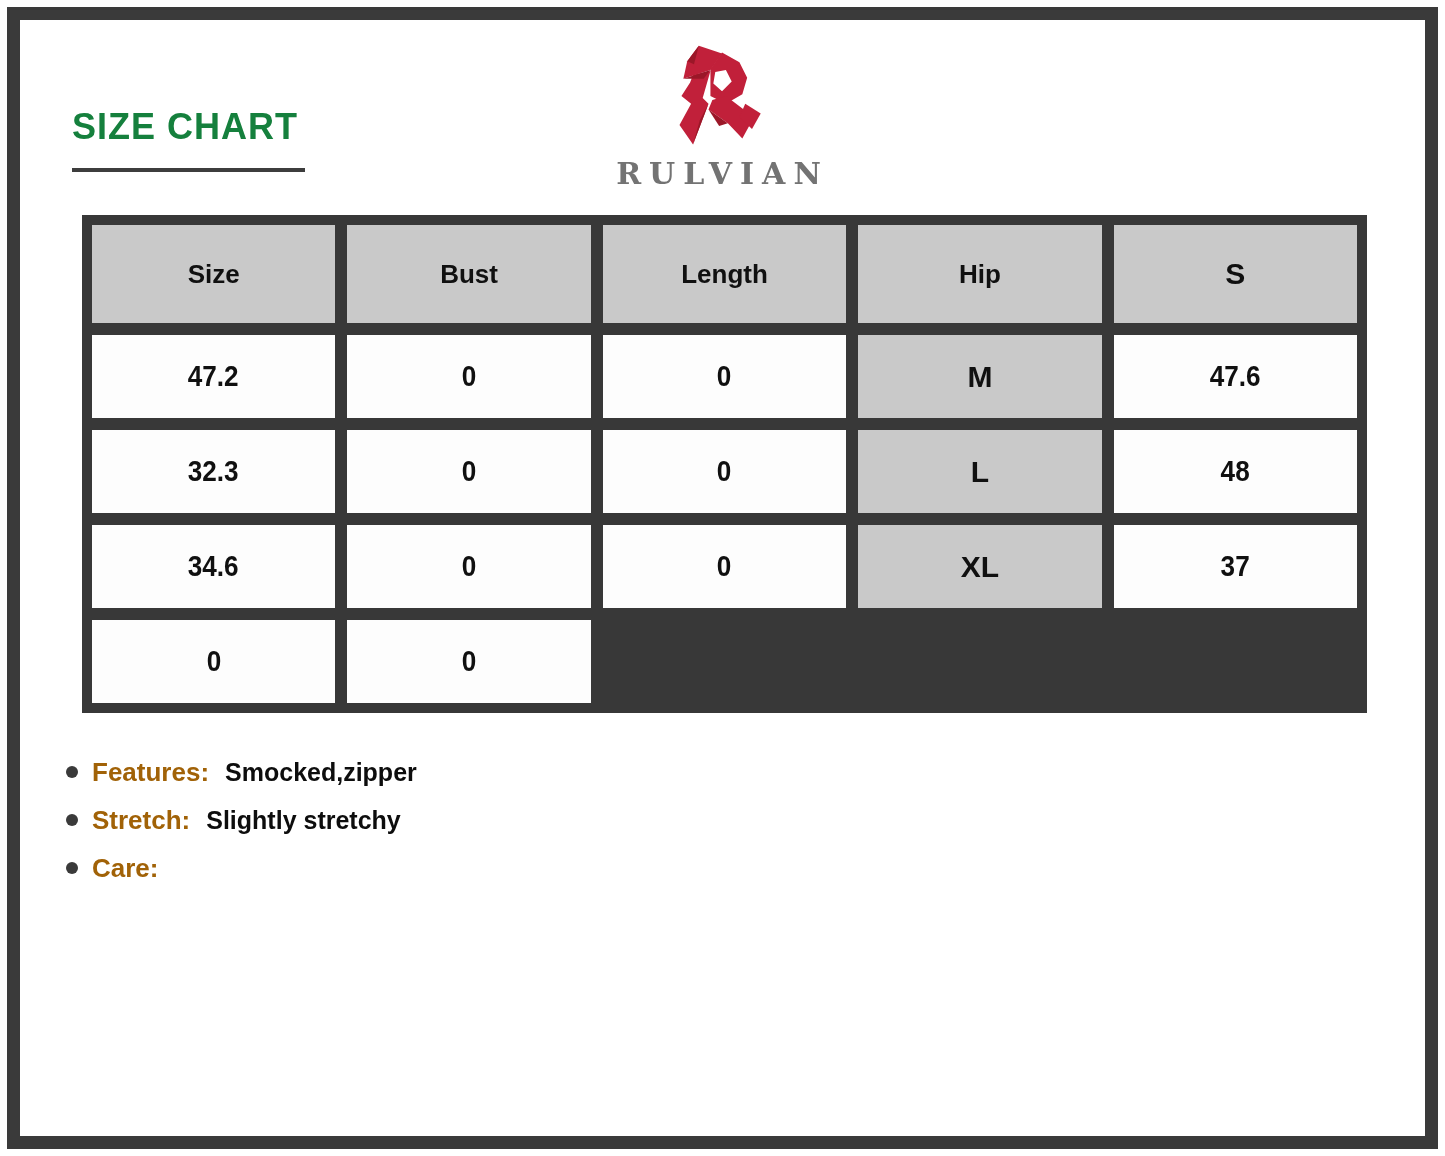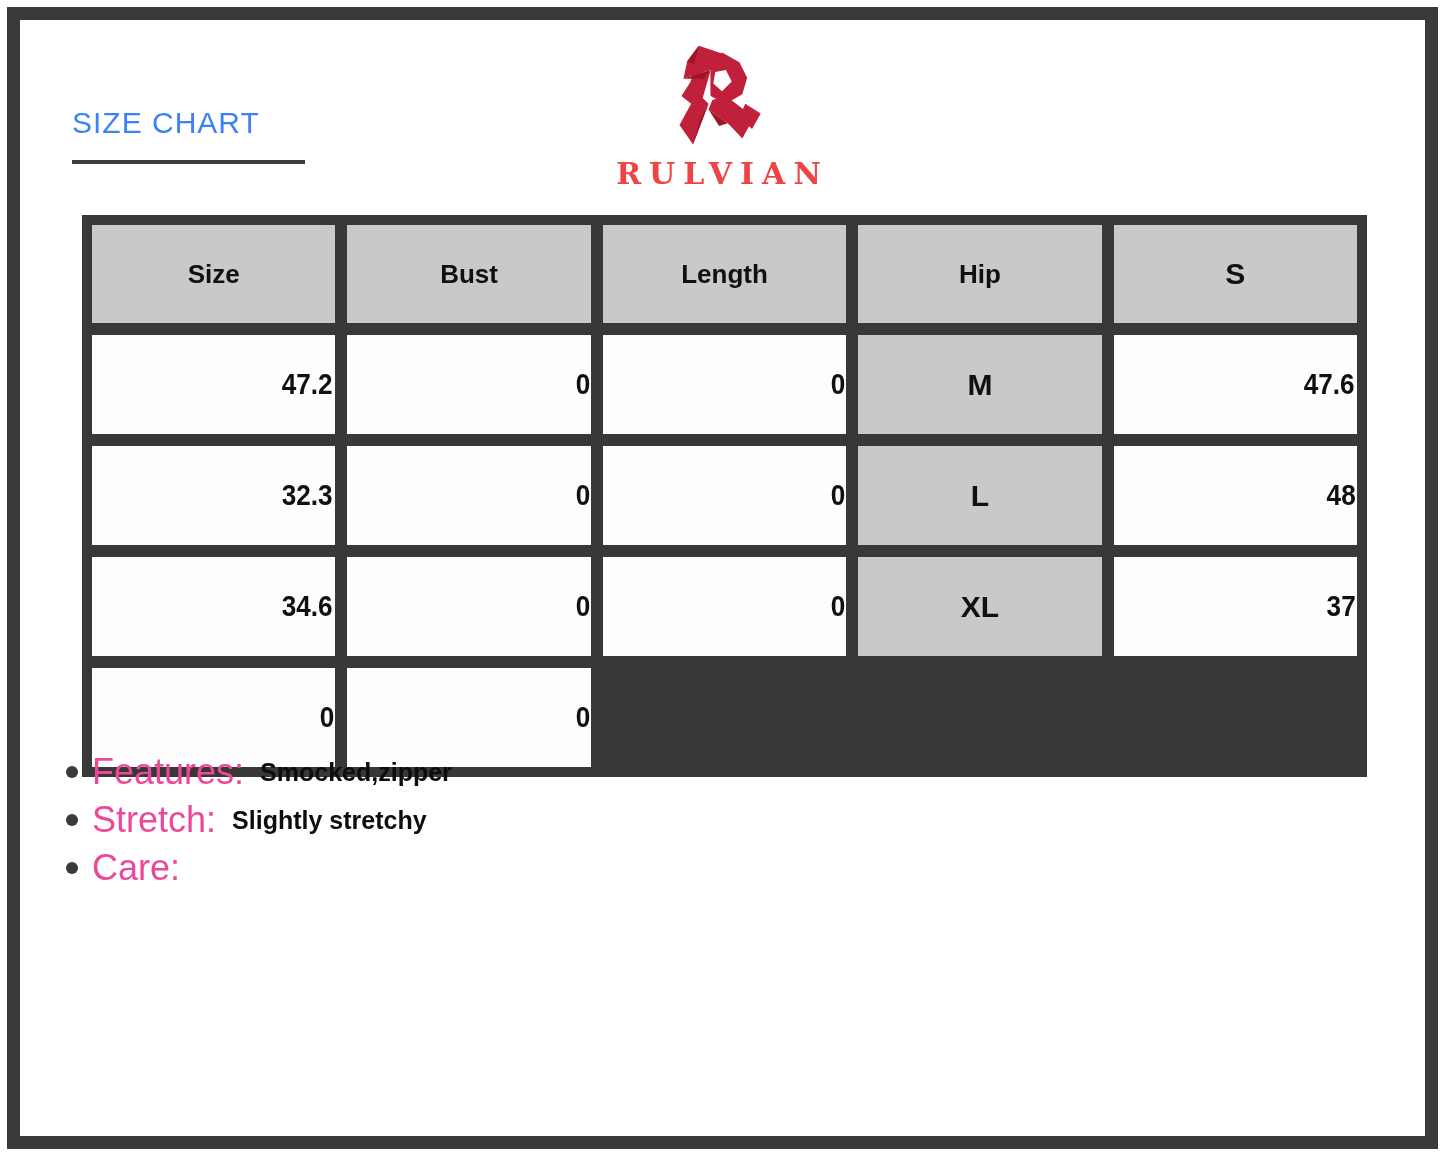--- a/index.html
+++ b/index.html
@@ -12,66 +12,66 @@
   }
   .frame{
     position:absolute;
     left:7px;top:7px;right:7px;bottom:7px;
     border:13px solid #3a3a3a;
     pointer-events:none;
   }
   
   .title-block{position:absolute;left:72px;top:106px;}
   .title{
-    font-size:30px;font-weight:normal;color:#3b82f6;letter-spacing:1px;
+    font-size:36px;font-weight:bold;color:#15803d;letter-spacing:1px;
   }
   .title-underline{
     width:233px;height:4px;background:#3d3d3d;margin-top:20px;
   }
   
   .logo-block{
     position:absolute;left:50%;top:40px;transform:translateX(-50%);
     width:340px;text-align:center;
   }
   .logo-block svg{display:block;margin:0 auto;width:128px;height:116px;}
   .brand{
     font-family:"DejaVu Serif",serif;
     font-weight:bold;font-size:30px;letter-spacing:8px;
-    color:#ef4444;margin-top:0px;white-space:nowrap;
+    color:#737373;margin-top:0px;white-space:nowrap;
   }
   
   .size-table{
     position:absolute;left:82px;top:215px;
-    width:1285px;height:562px;
+    width:1285px;height:498px;
     box-sizing:border-box;
     background:#383838;
     display:grid;
     grid-template-columns:repeat(5,1fr);
     grid-template-rows:98px 1fr 1fr 1fr 1fr;
     gap:12px;
     padding:10px;
   }
   .cell{
     display:flex;align-items:center;justify-content:center;
     font-weight:bold;color:#101010;
   }
   .cell.gray{background:#c9c9c9;}
   .cell.white{background:#fdfdfd;}
   .cell.header{font-size:26px;}
   .cell.sizecol{font-size:30px;}
-  .cell.value{font-size:29px;justify-content:flex-end;}
+  .cell.value{font-size:29px;}
   .cell.value span{display:inline-block;transform:scaleX(.9);}
   
   .notes{position:absolute;left:66px;top:748px;}
   .note{display:flex;align-items:center;height:48px;}
   .bullet{
     width:12px;height:12px;border-radius:50%;
     background:#3a3a3a;margin-right:14px;flex:none;
   }
-  .note-label{font-size:36px;font-weight:normal;color:#ec4899;white-space:nowrap;}
+  .note-label{font-size:26px;font-weight:bold;color:#a16207;white-space:nowrap;}
   .note-value{font-size:25px;font-weight:bold;color:#0d0d0d;margin-left:16px;white-space:nowrap;text-align:center;}
 </style>
 </head>
 <body>
 
 <div class="page">
 
   <div class="frame"></div>
 
   <div class="title-block">

